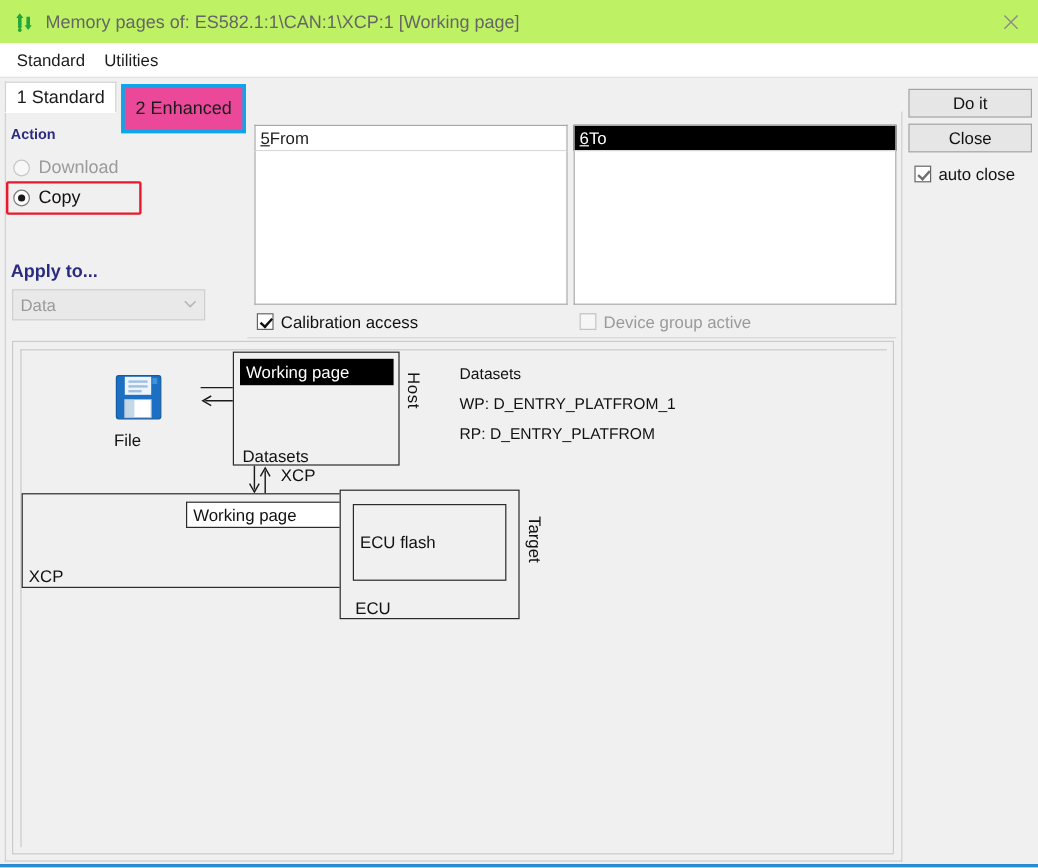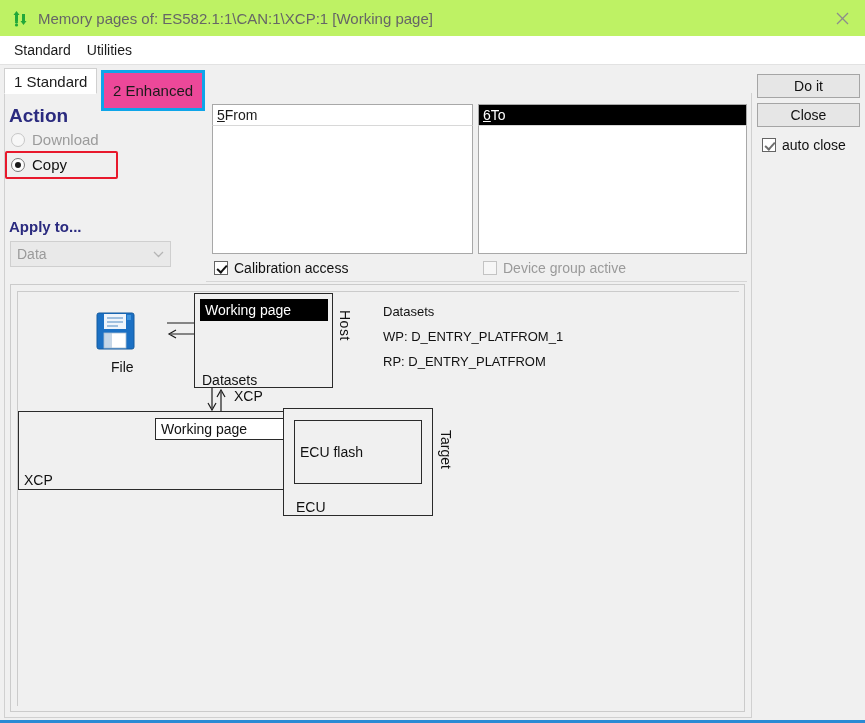--- a/index.html
+++ b/index.html
@@ -100,21 +100,21 @@
     position: absolute; left: 4px; top: 93px;
     width: 748px; height: 625px;
     background: #f0f0f0;
     border: 1px solid #d0d0d0;
     border-top: none;
   }
 
   
   .lbl-action {
     position: absolute; left: 9px; top: 105px;
-    font-size: 19px; color: #2b2b7f; font-weight: 600;
+    font-size: 12px; color: #2b2b7f; font-weight: 600;
   }
   .radio-row {
     position: absolute;
     display: flex; align-items: center;
     font-size: 15px;
     cursor: pointer;
     white-space: nowrap;
   }
   .radio-row.r-download { left: 11px; top: 131px; color: #9b9b9b; }
   .radio-row.r-copy     { left: 11px; top: 156px; color: #111; }
@@ -249,21 +249,21 @@
     position: absolute; left: 6px; top: 6px;
     width: 722px; height: 415px;
     background: #f0f0f0;
     border: 1px solid #cbcbcb;
     border-right: none; border-bottom: none;
   }
   .dg { position: absolute; }
 
   
   .file-icon { left: 95px; top: 310px; width: 42px; height: 42px; }
-  .lbl-file  { left: 95px; top: 359px; font-size: 14px; color: #111; margin-left: 16px; }
+  .lbl-file  { left: 95px; top: 359px; font-size: 14px; color: #111; }
 
   
   .arrows-h { left: 167px; top: 316px; width: 42px; height: 26px; }
 
   
   .host-box {
     left: 194px; top: 293px;
     width: 139px; height: 95px;
     border: 1px solid #2a2a2a;
     background: #f0f0f0;

